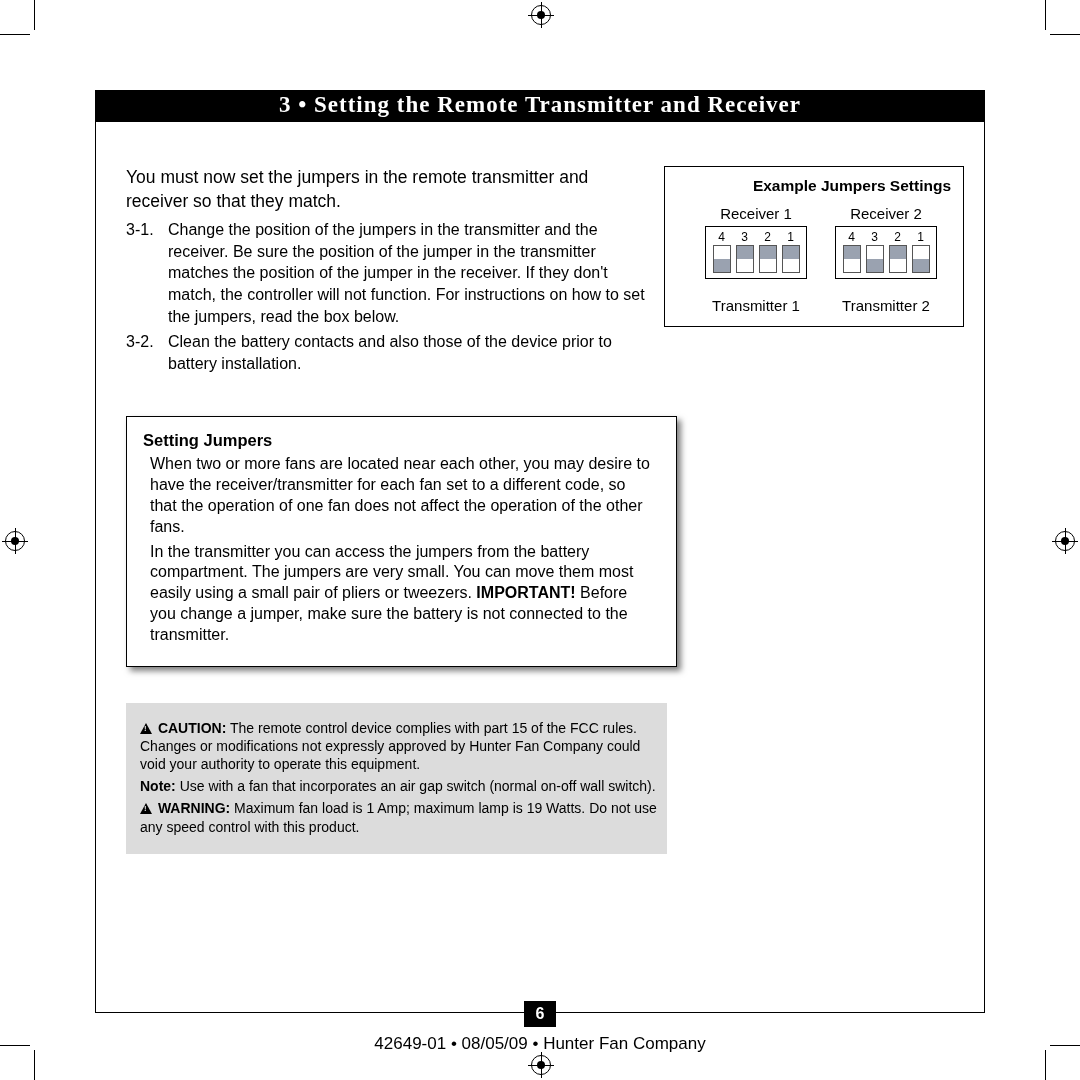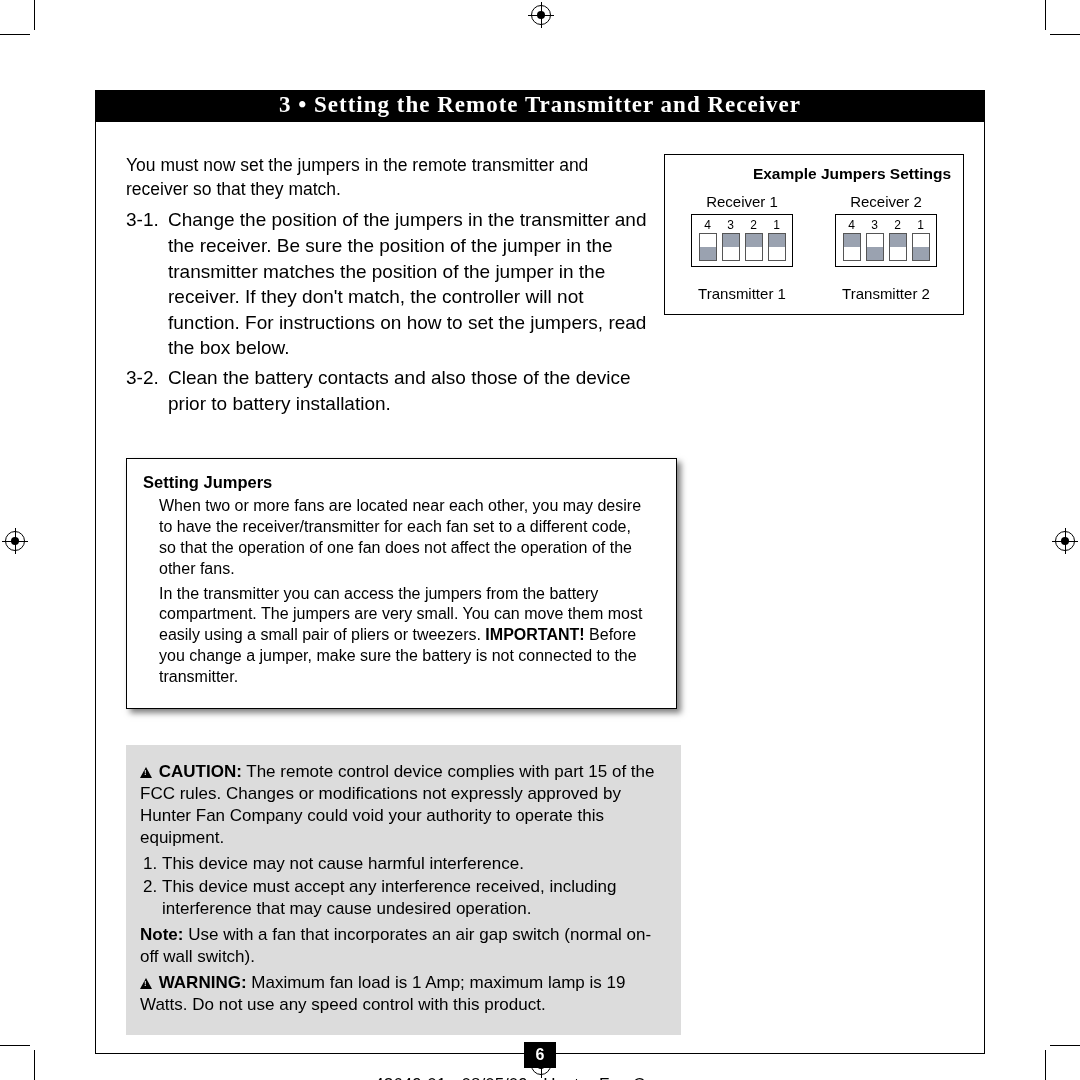--- a/index.html
+++ b/index.html
@@ -72,35 +72,36 @@
     border-left: 1px solid #000;
     border-right: 1px solid #000;
     border-bottom: 1px solid #000;
     padding: 32px 20px 18px 30px;
     min-height: 840px;
     position: relative;
   }
   .two-col {
     display: flex;
     gap: 14px;
+    margin-top: 12px;
   }
   .col-left { flex: 1; }
   .col-right { width: 300px; }
   .intro { font-size: 17.5px; line-height: 1.35; margin-bottom: 6px; }
   .steps {  }
-  .step-row { display: flex; font-size: 19px; line-height: 1.35; margin-top: 4px; }
+  .step-row { display: flex; font-size: 16px; line-height: 1.35; margin-top: 4px; }
   .step-num { width: 42px; flex-shrink: 0; }
   .step-txt { flex: 1; }
 
   .jumper-panel {
     border: 1px solid #000;
     padding: 10px 12px 12px 12px;
   }
   .jumper-title { font-weight: bold; font-size: 15.5px; margin-bottom: 10px; text-align: right; }
-  .jumper-row { display: flex; justify-content: space-between; }
+  .jumper-row { display: flex; justify-content: flex-end; }
   .jumper-col { text-align: center; width: 130px; }
   .jumper-label { font-size: 15px; margin-bottom: 4px; }
   .dip-box {
     border: 1px solid #000;
     width: 92px;
     margin: 0 auto 6px auto;
     padding: 3px 4px 5px 4px;
   }
   .dip-nums { display: flex; justify-content: space-around; font-size: 12px; margin-bottom: 1px; letter-spacing: 0px;}
   .dip-nums span { width: 18px; text-align: center; }
@@ -116,28 +117,28 @@
   .tx-label { font-size: 15px; margin-top: 18px; }
 
   .setting-box {
     border: 1px solid #000;
     box-shadow: 4px 4px 6px rgba(0,0,0,0.5);
     width: 517px;
     padding: 14px 16px 16px 16px;
     margin-top: 42px;
   }
   .setting-box .stitle { font-weight: bold; font-size: 16.5px; margin-bottom: 4px;}
-  .setting-box p { margin: 4px 16px; font-size: 16px; line-height: 1.3; }
+  .setting-box p { margin: 4px 7px; font-size: 16px; line-height: 1.3; }
 
   .caution-box {
     background: #dcdcdc;
     width: 517px;
-    padding: 12px 24px 14px 14px;
+    padding: 12px 10px 14px 14px;
     margin-top: 36px;
-    font-size: 17px;
+    font-size: 14px;
     line-height: 1.3;
   }
   .caution-box p { margin: 4px 0; }
   .caution-box ol { margin: 2px 0 4px 22px; padding: 0;}
   .caution-box li { margin: 1px 0; }
   .warn-icon {
     display: inline-block;
     width: 0; height: 0;
     border-left: 6px solid transparent;
     border-right: 6px solid transparent;
@@ -303,24 +304,20 @@
       <p>
         <span>In the transmitter you can access the jumpers from the battery compartment. The jumpers are very small. You can move them most easily using a small pair of pliers or tweezers. </span><b>IMPORTANT!</b><span> Before you change  a jumper, make sure the battery is not connected to the transmitter.</span>
       </p>
     </div>
 
     <div class="caution-box">
       <p>
         <span class="warn-icon"></span>
         <b>CAUTION:</b><span> The remote control device complies with part 15 of the FCC rules. Changes or modifications not expressly approved by Hunter Fan Company could void your authority to operate this equipment.</span>
       </p>
-      <ol>
-        <li>This device may not cause harmful interference.</li>
-        <li>This device must accept any interference received, including interference that may cause undesired operation.</li>
-      </ol>
       <p>
         <b>Note:</b><span> Use with a fan that incorporates an air gap switch (normal on-off wall switch).</span>
       </p>
       <p>
         <span class="warn-icon"></span>
         <b>WARNING:</b><span> Maximum fan load is 1 Amp; maximum lamp is 19 Watts. Do not use any speed control with this product.</span>
       </p>
     </div>
 
     <div class="page-num-badge">6</div>

